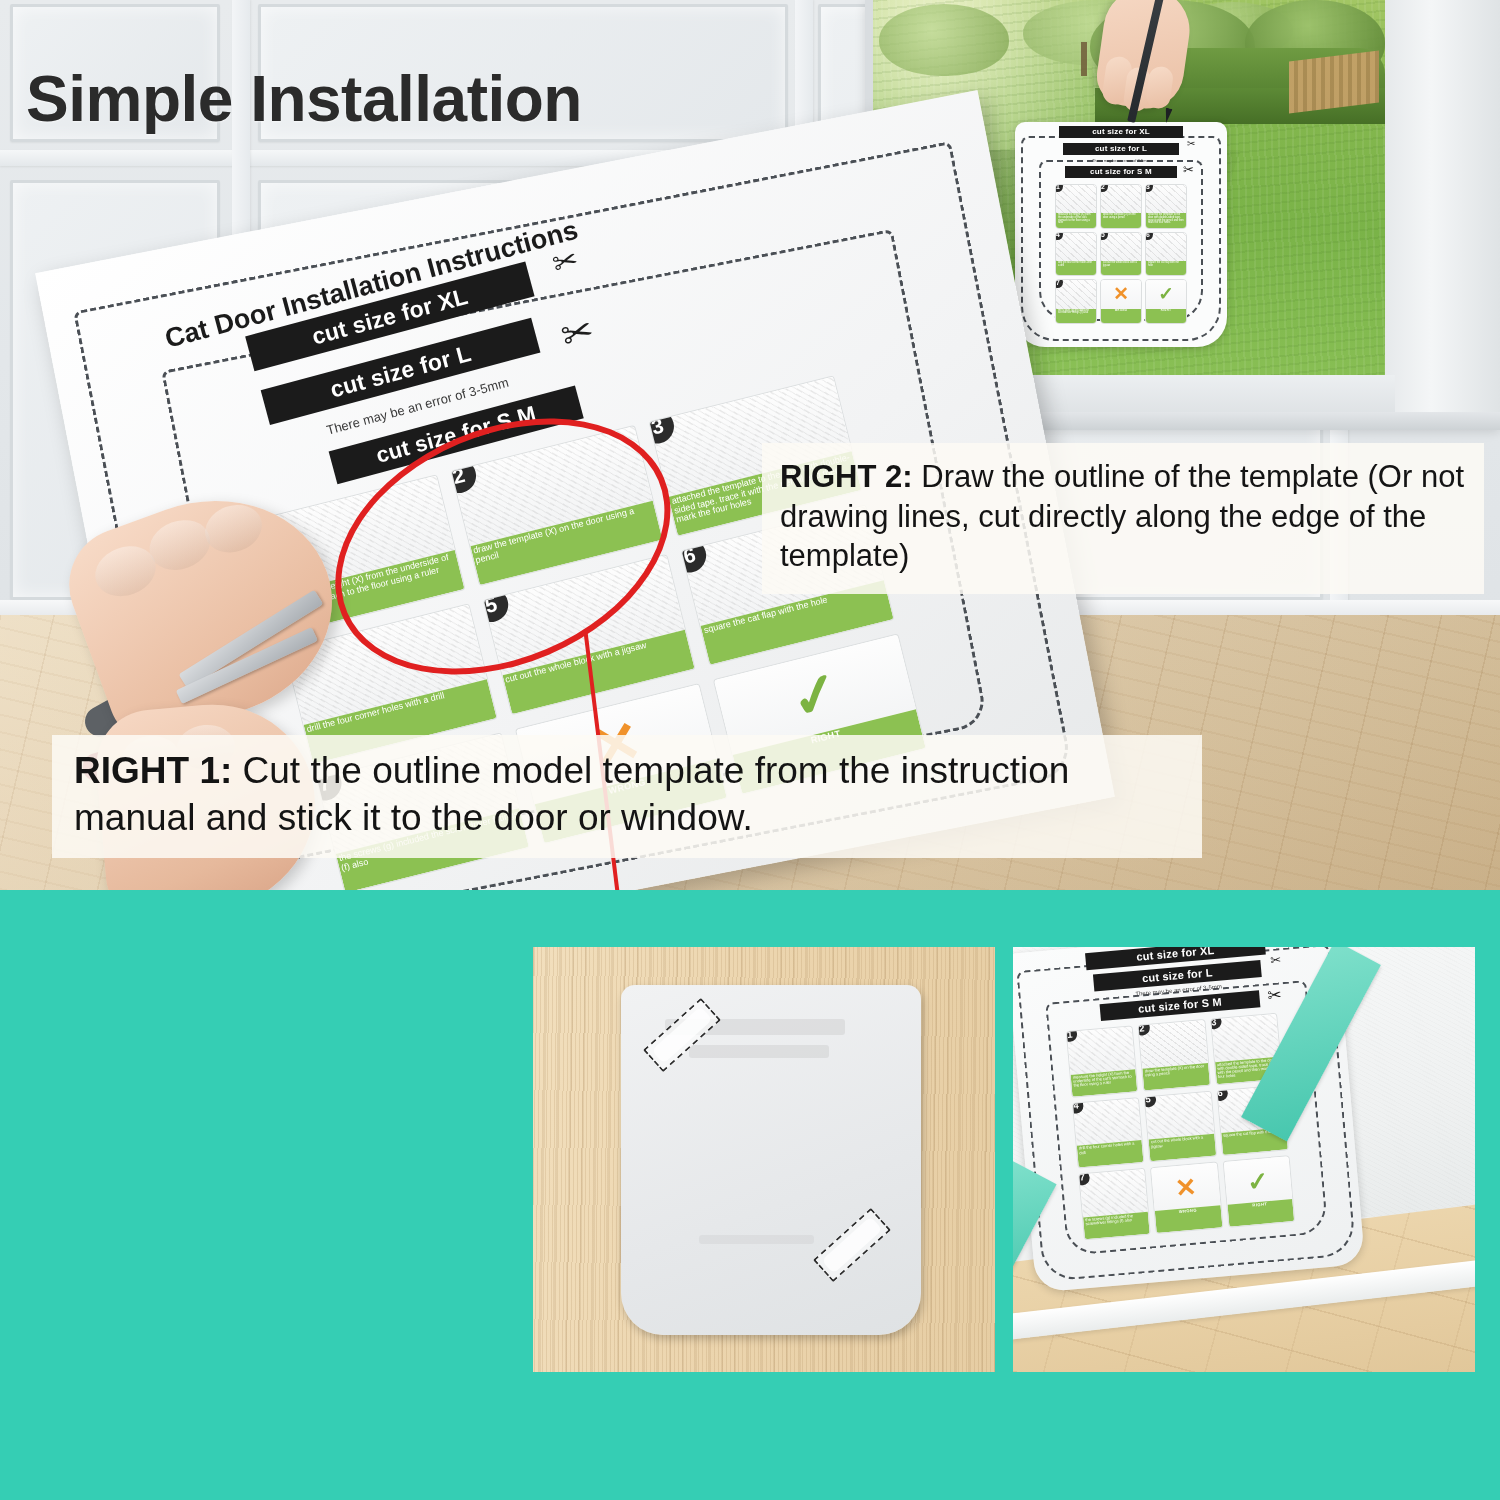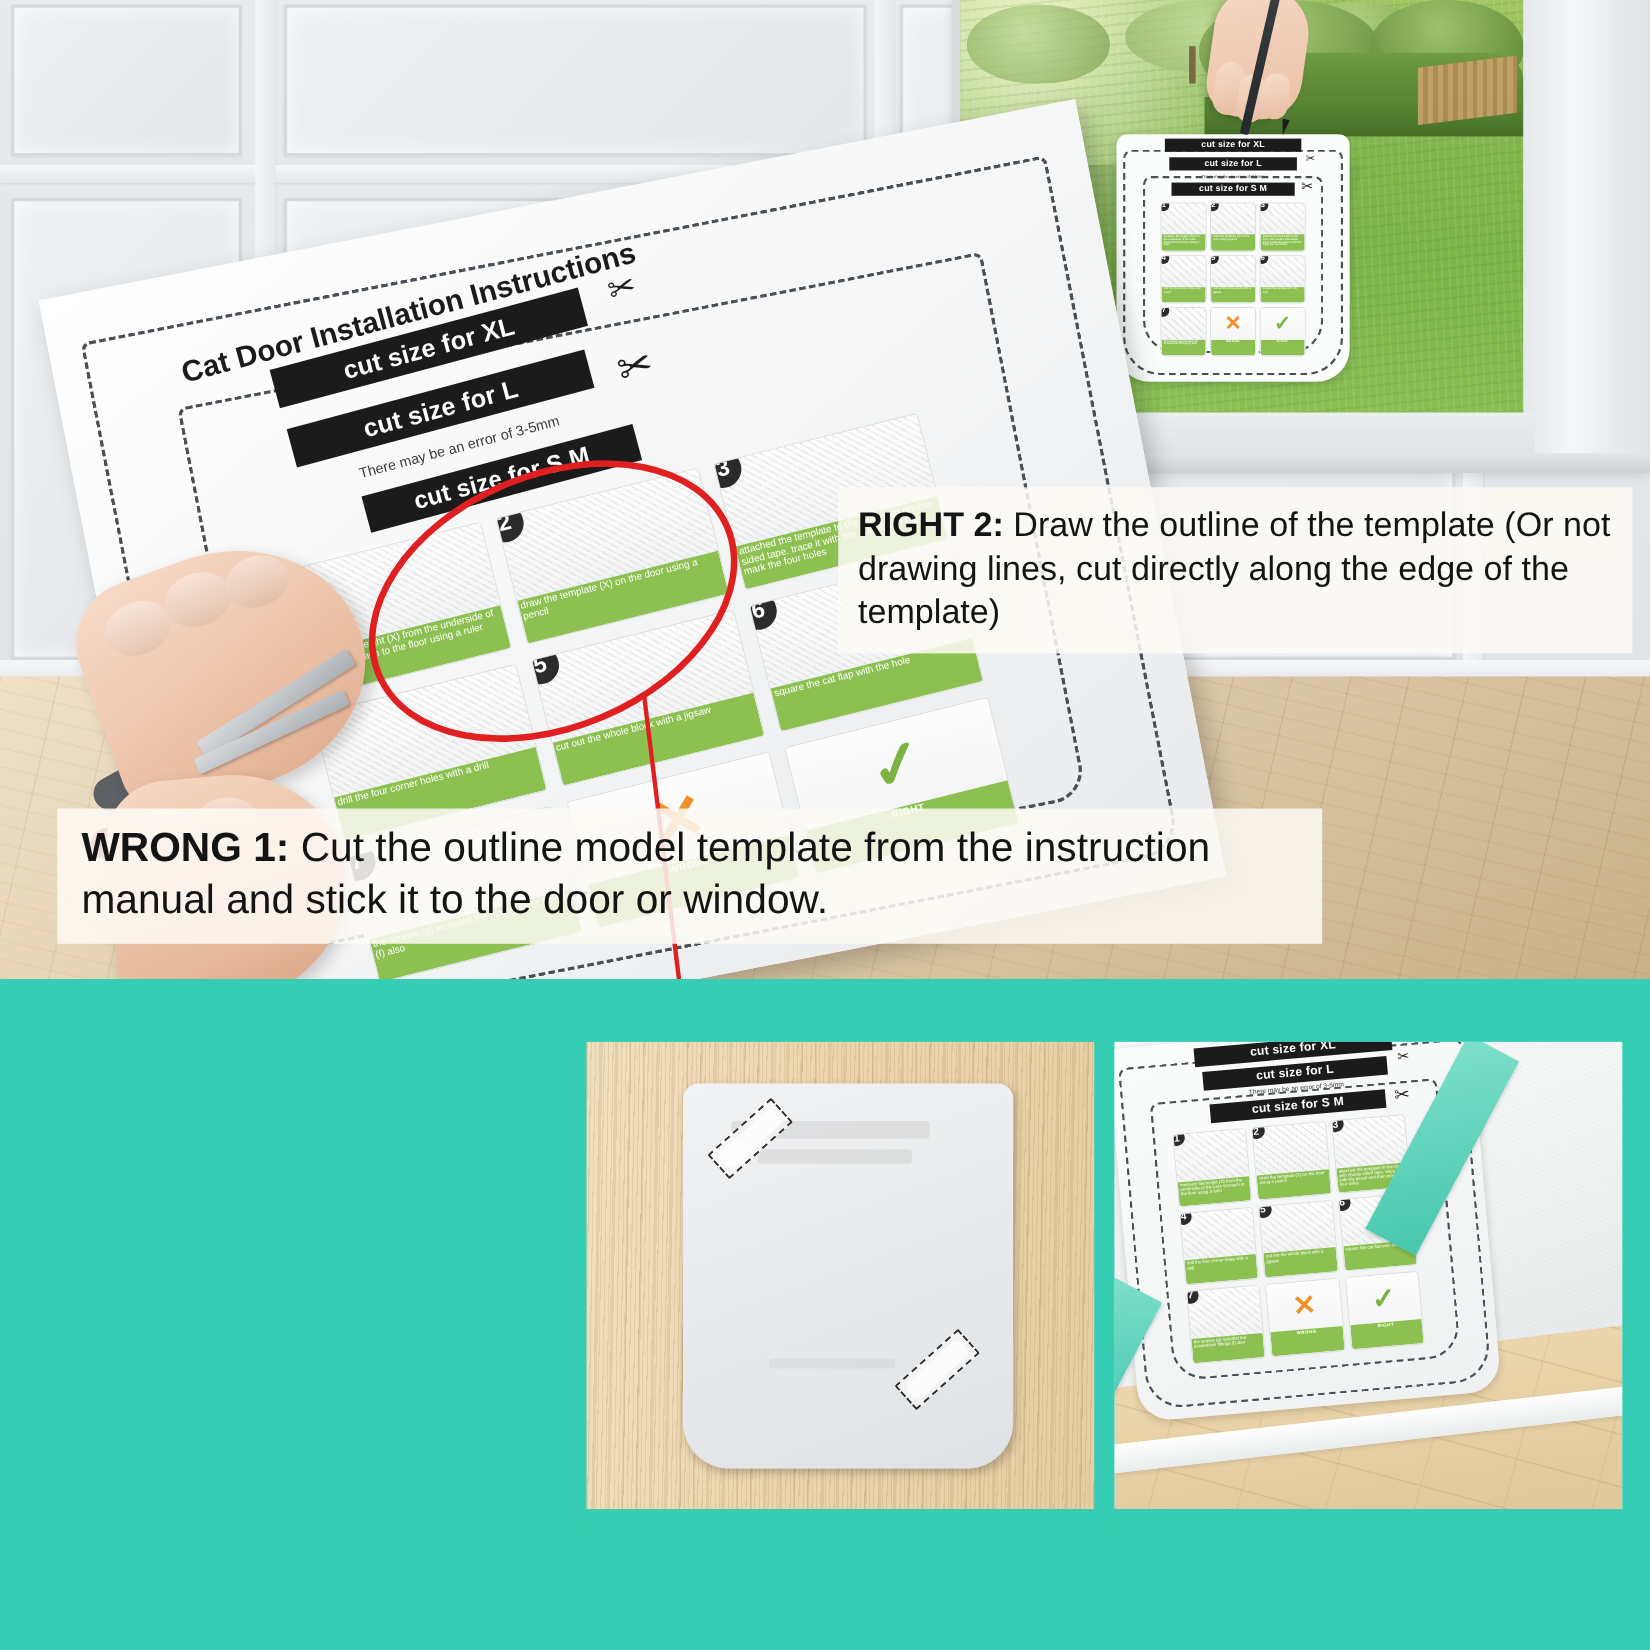--- a/index.html
+++ b/index.html
@@ -380,26 +380,27 @@
       </div>
       <div class="scis-blade" style="left:62px;top:392px;width:160px;height:17px;transform:rotate(-21deg);"></div>
       <div class="scis-blade" style="left:58px;top:418px;width:150px;height:15px;transform:rotate(-14deg);"></div>
       <div class="scis-handle" style="left:-38px;top:430px;width:78px;height:30px;transform:rotate(-18deg);"></div>
       <div class="scis-handle red" style="left:-48px;top:480px;width:78px;height:28px;transform:rotate(-6deg);"></div>
 
       <div class="red-ellipse"></div>
       <div class="red-line"></div>
     </div>
 
+    <div id="page-title">Simple Installation</div>
 
     <div class="callout" id="point2-callout">
       <span class="pt-label">RIGHT 2:</span><span> Draw the outline of the template (Or not drawing lines, cut directly along the edge of the template)</span>
     </div>
     <div class="callout" id="point1-callout">
-      <span class="pt-label">WRONG 1:</span><span> Cut the outline model template from the instruction manual and stick it to the door or window.</span>
+      <span class="pt-label">RIGHT 1:</span><span> Cut the outline model template from the instruction manual and stick it to the door or window.</span>
     </div>
   </div>
 
   <div class="bottom-section"></div>
 
   <div class="tips-text" id="tip-1">Apply double-sided adhesive slightly away from the edge of the template.</div>
   <div class="tips-text" id="tip-2">Or just use narrow tape from home to stick the template.</div>
   <div id="bottom-title">Tips for pasting the template</div>
 
   <div class="photo-mid">

